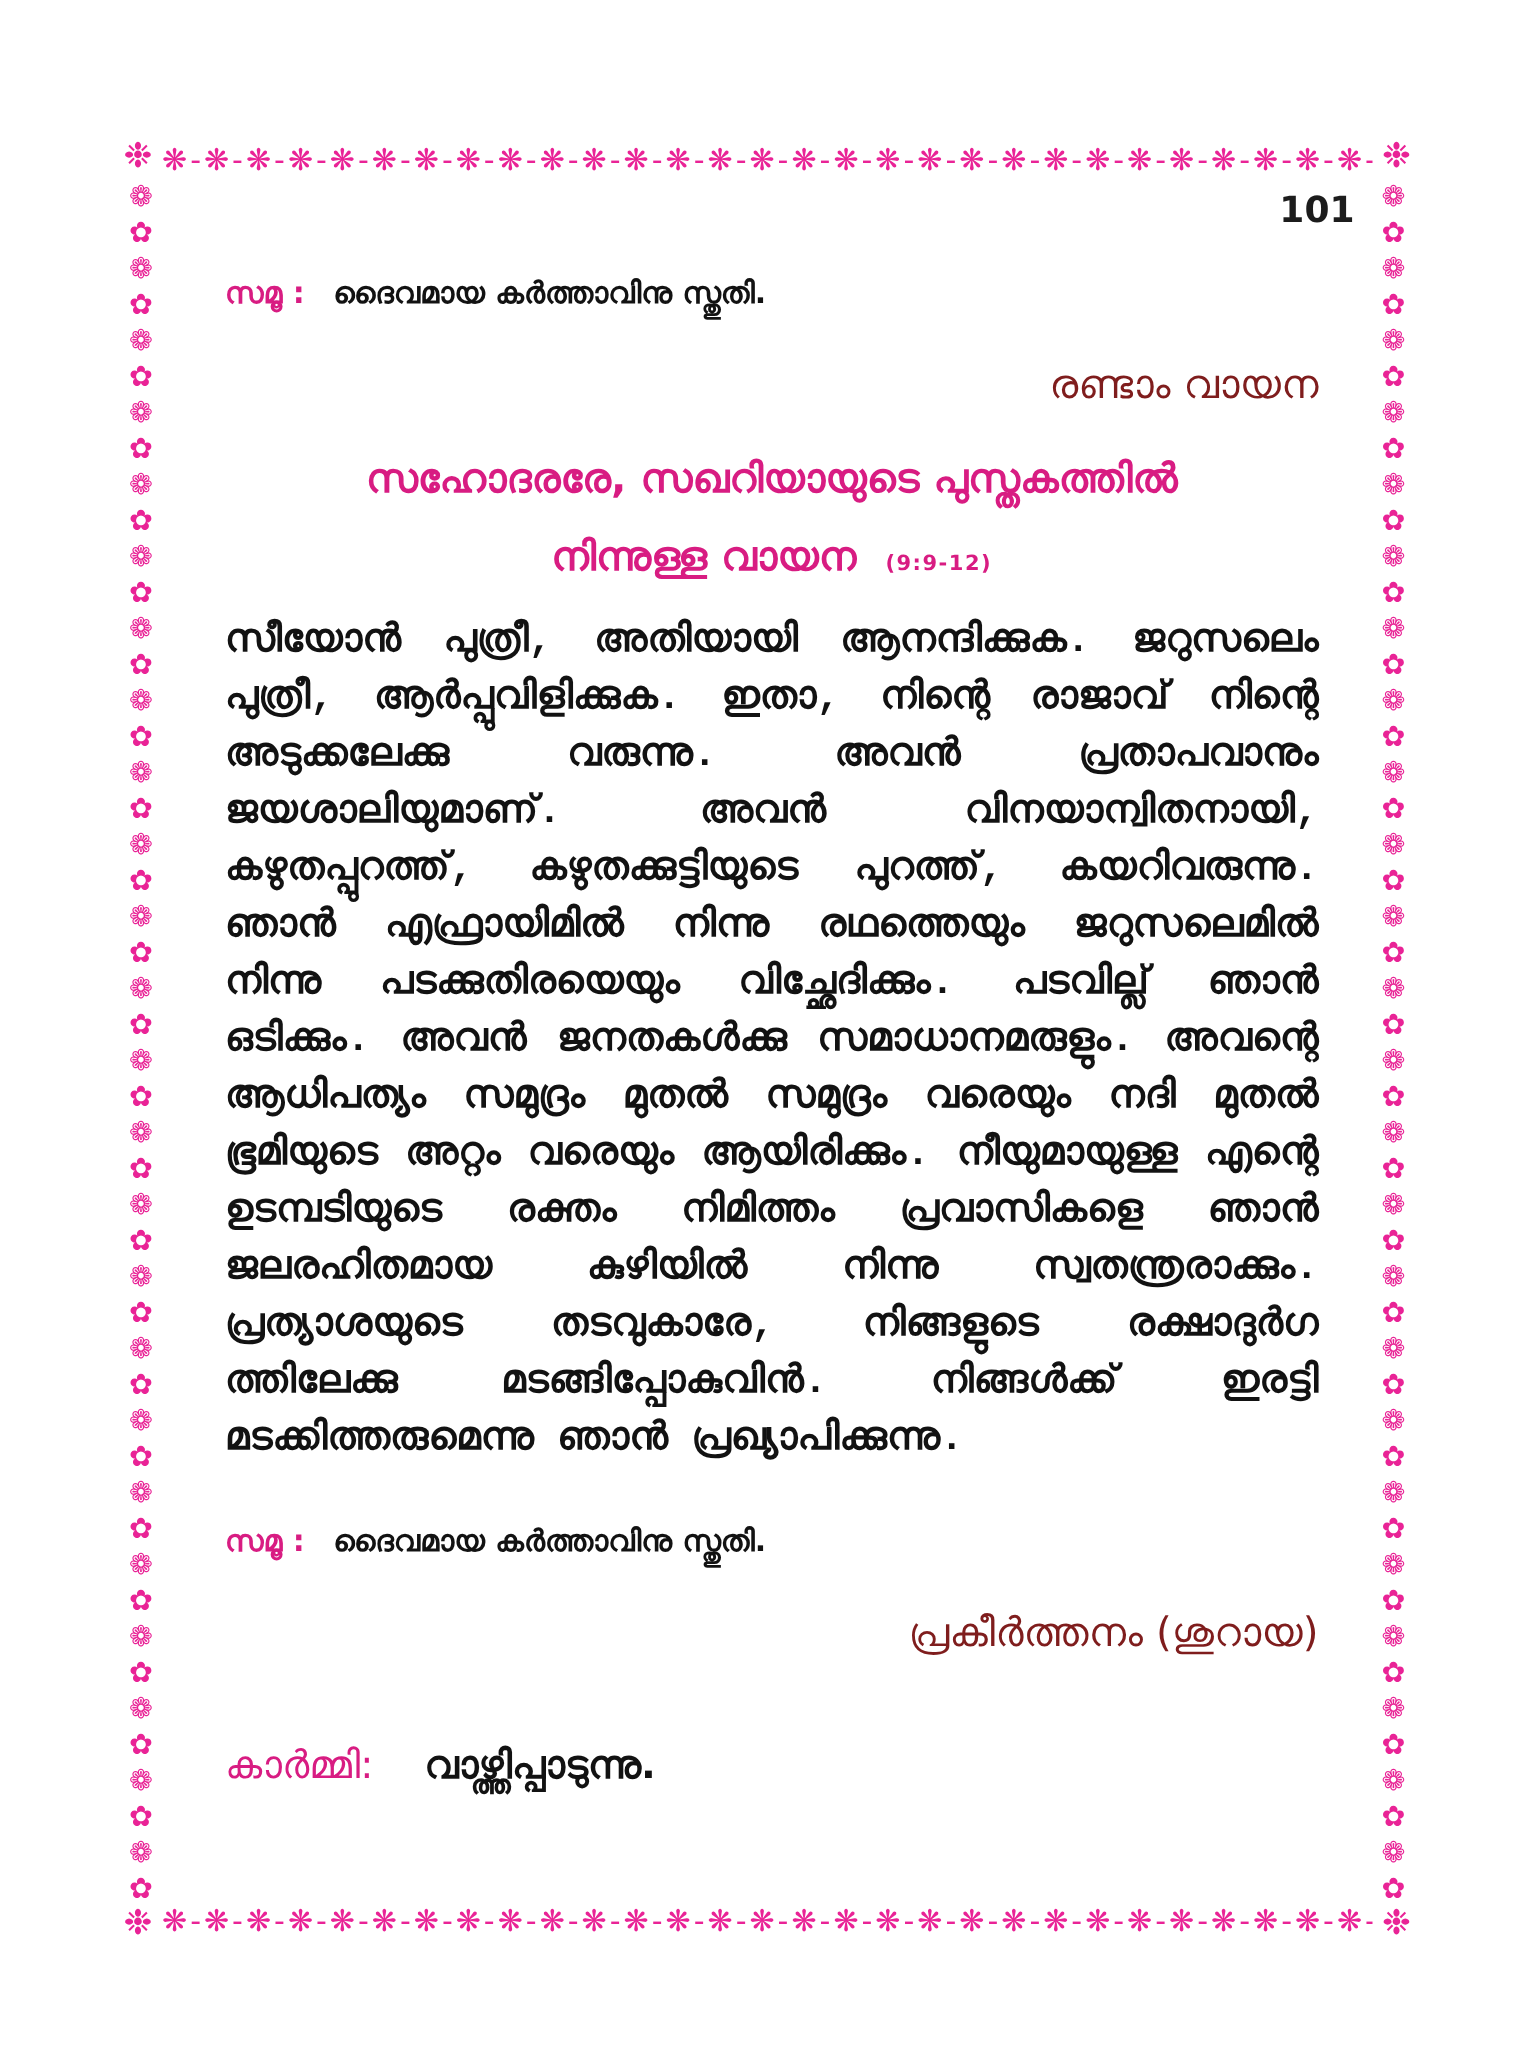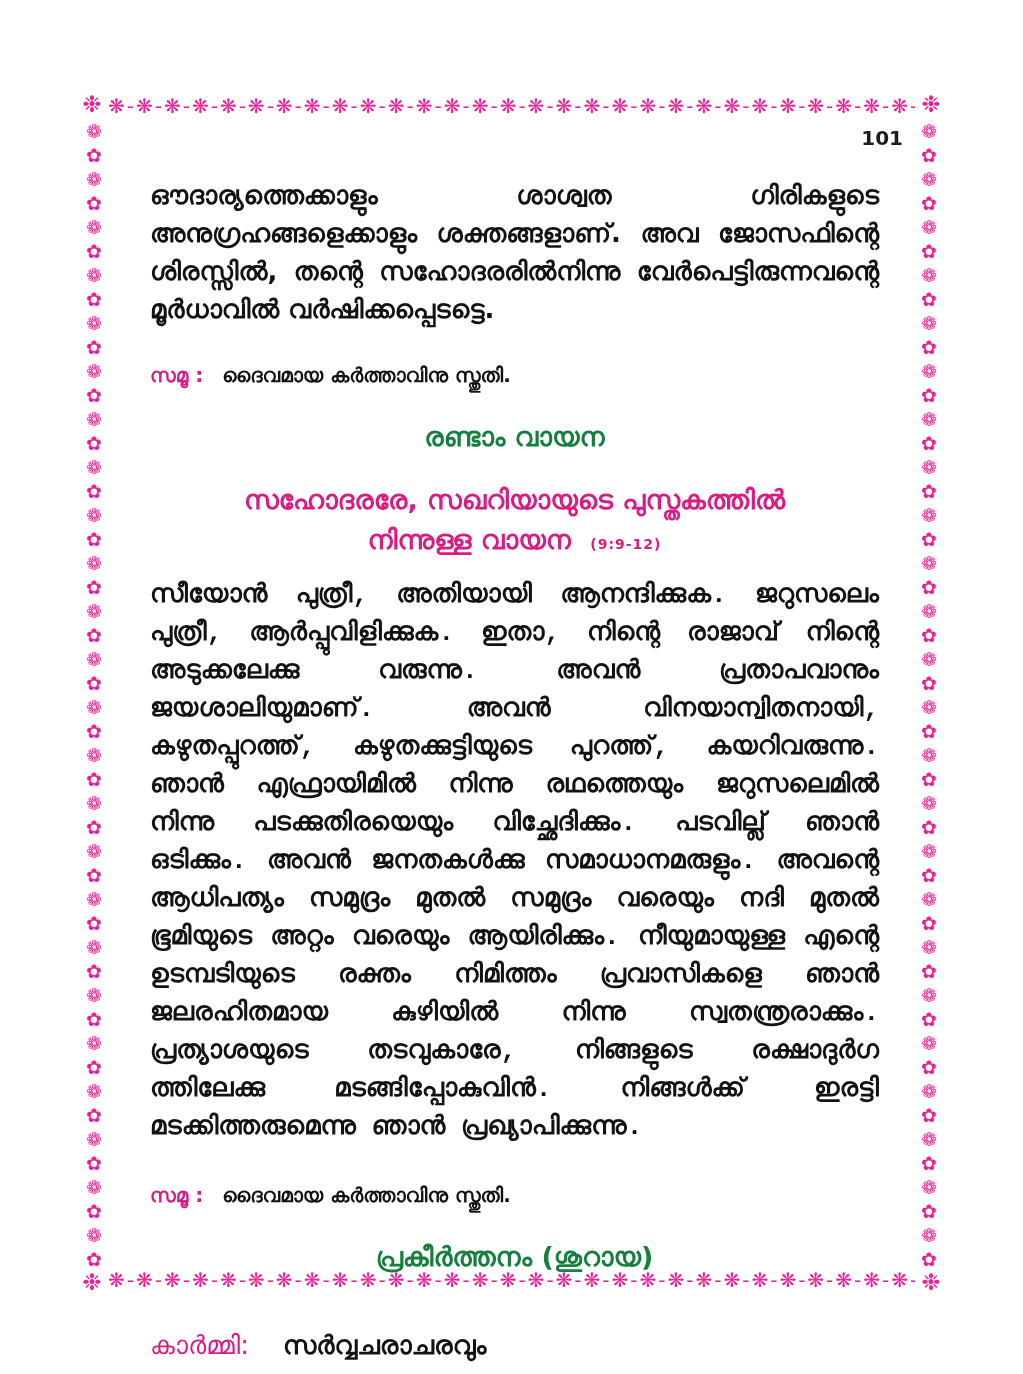--- a/index.html
+++ b/index.html
@@ -39,21 +39,21 @@
     user-select: none;
   }
   .c-tl { top: -10px; left: -10px; }
   .c-tr { top: -10px; right: -10px; }
   .c-bl { bottom: -10px; left: -10px; }
   .c-br { bottom: -10px; right: -10px; }
 
   
   .pagenum {
     position: absolute; top: 126px; right: 120px;
-    font-size: 20px; font-weight: 700; color: #1c1c1c;
+    font-size: 24px; font-weight: 700; color: #1c1c1c;
   }
 
   
   .content {
     position: absolute;
     left: 150px; right: 144px; top: 176px;
     color: #121212;
   }
   .body-text {
     margin: 0;
@@ -64,27 +64,27 @@
   }
   .intro { margin-bottom: 28px; }
   .reading-body { margin: 12px 0 30px 0; font-family: Liberation Mono, monospace; }
 
   .response { margin: 0 0 24px 0; font-size: 20px; font-weight: 700; line-height: 38px; }
   .resp-label { color: #d81c82; margin-right: 12px; }
   .resp-text { color: #121212; }
 
   .heading {
     margin: 0 0 24px 0;
-    text-align: center;
-    font-size: 27px; font-weight: 700;
-    color: #15803d;
+    text-align: right;
+    font-size: 27px; font-weight: 400;
+    color: #7f1d1d;
     line-height: 38px;
   }
   .subheading {
-    margin: 0;
+    margin: 12px;
     text-align: center;
     font-size: 27px; font-weight: 700;
     color: #d81c82;
     line-height: 40px;
   }
   .ref { font-size: 14px; margin-left: 10px; letter-spacing: 1px; }
 
   .psalm-heading { margin: 6px 0 46px 0; }
 
   .celebrant { display: flex; align-items: flex-start; }
@@ -107,21 +107,20 @@
     <div class="corner c-tl">❉</div>
     <div class="corner c-tr">❉</div>
     <div class="corner c-bl">❉</div>
     <div class="corner c-br">❉</div>
   </div>
 
   <div class="pagenum">101</div>
 
   <div class="content">
 
-    <p class="body-text intro">ഔദാര്യത്തെക്കാളും ശാശ്വത ഗിരികളുടെ അനുഗ്രഹങ്ങളെക്കാളും ശക്തങ്ങളാണ്. അവ ജോസഫിന്റെ ശിരസ്സിൽ, തന്റെ സഹോദരരിൽനിന്നു വേർപെട്ടിരുന്നവന്റെ മൂർധാവിൽ വർഷിക്കപ്പെടട്ടെ.</p>
 
     <p class="response">
       <span class="resp-label">സമൂ :</span>
       <span class="resp-text">ദൈവമായ കർത്താവിനു സ്തുതി.</span>
     </p>
 
     <h2 class="heading">രണ്ടാം വായന</h2>
 
     <h3 class="subheading">സഹോദരരേ, സഖറിയായുടെ പുസ്തകത്തിൽ</h3>
 
@@ -135,19 +134,18 @@
     <p class="response">
       <span class="resp-label">സമൂ :</span>
       <span class="resp-text">ദൈവമായ കർത്താവിനു സ്തുതി.</span>
     </p>
 
     <h2 class="heading psalm-heading">പ്രകീർത്തനം (ശുറായ)</h2>
 
     <div class="celebrant">
       <span class="cel-label">കാർമ്മി:</span>
       <div class="cel-lines">
-        <div>സർവ്വചരാചരവും</div>
         <div>വാഴ്ത്തിപ്പാടുന്നു.</div>
       </div>
     </div>
 
   </div>
 </div>
 
 </body></html>

